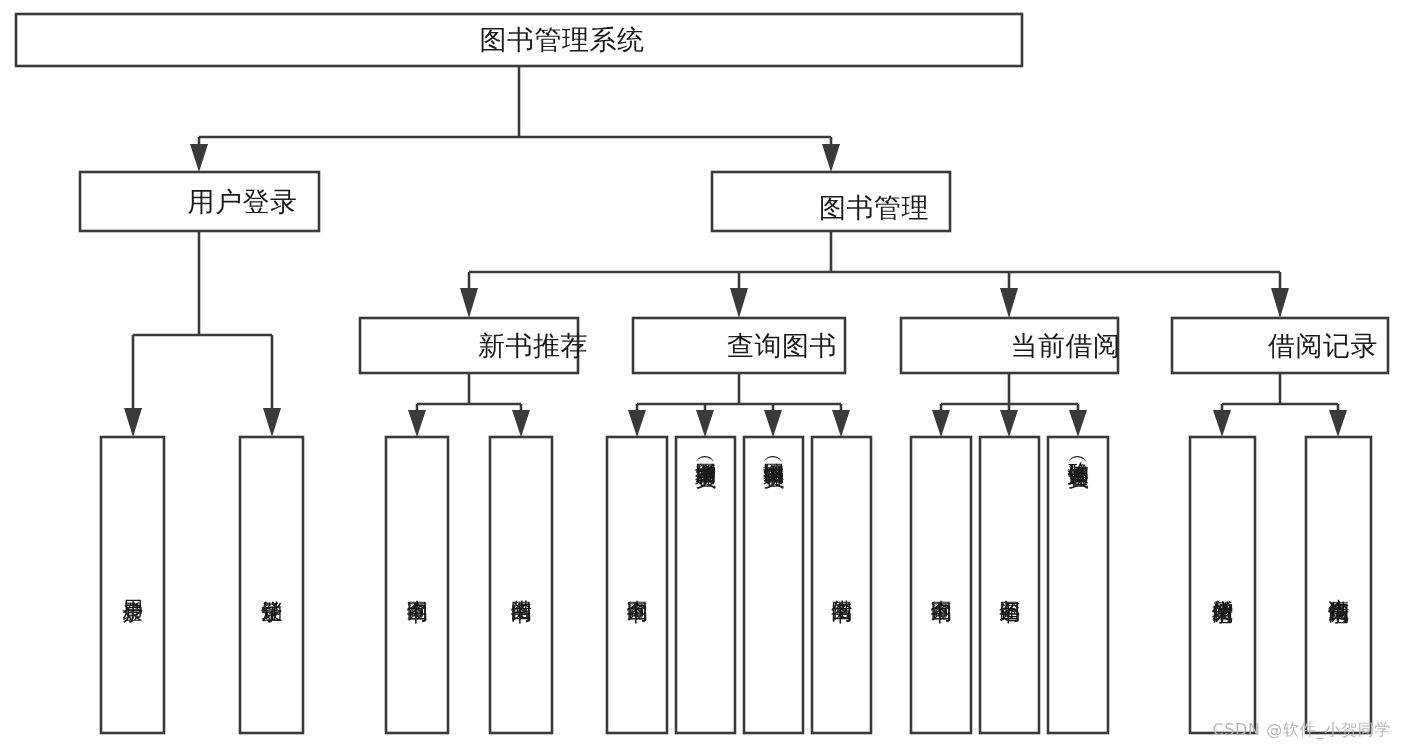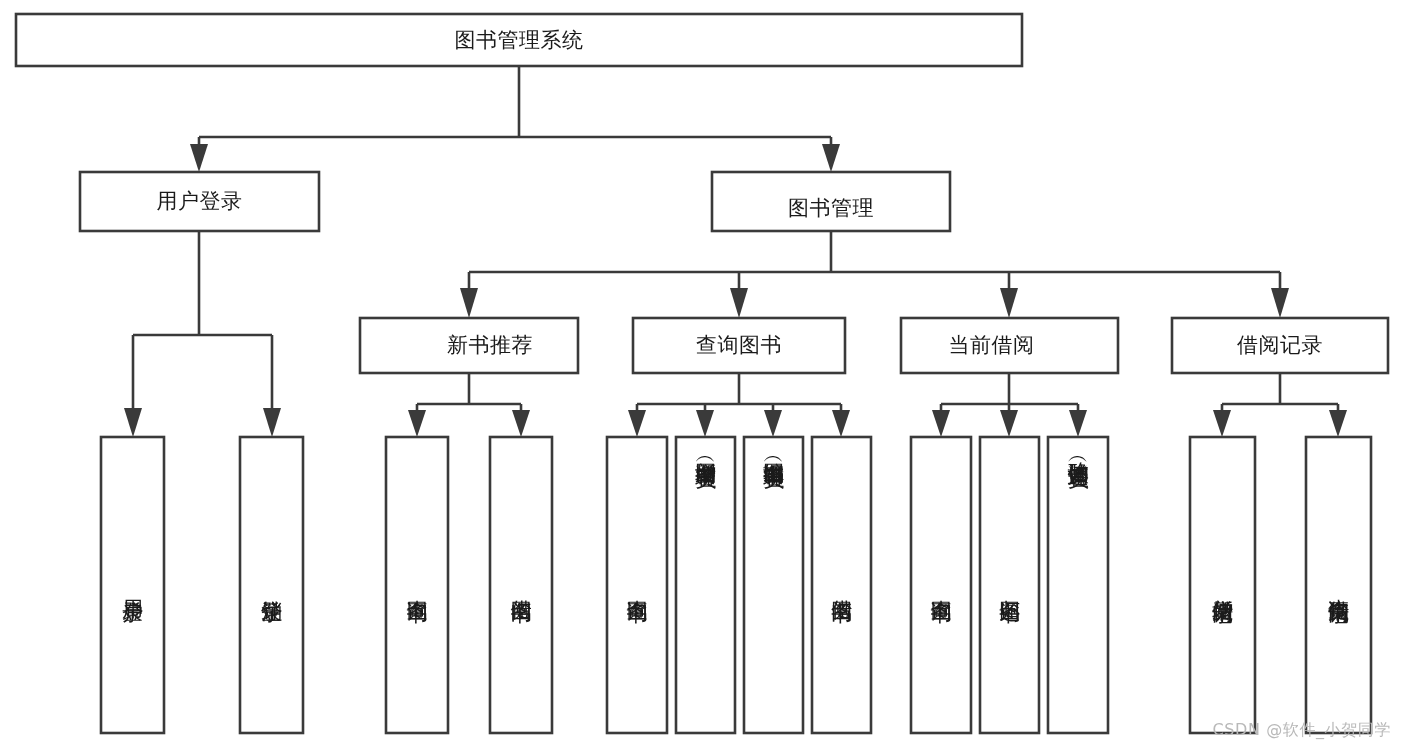--- a/index.html
+++ b/index.html
@@ -40,25 +40,26 @@
     fill: #3a3a3a;
     stroke: none;
   }
   .node-label-h {
     position: absolute;
     display: flex;
     align-items: center;
     justify-content: center;
     text-align: right;
     color: #1b1b1b;
-    font-size: 21px;
+    font-size: 27px;
     line-height: 1.15;
     letter-spacing: 0.5px;
     white-space: nowrap;
     pointer-events: none;
+    margin-left: 43px;
   }
   .node-label-v {
     position: absolute;
     display: flex;
     align-items: center;
     justify-content: center;
     color: #1b1b1b;
     font-size: 21px;
     letter-spacing: 1px;
     pointer-events: none;
@@ -194,21 +195,21 @@
     <rect class="node-box" x="1306" y="437" width="65" height="296"></rect>
   </svg>
 
   <div class="node-label-h" style="left:16px; top:14px; width:1006px; height:52px;">图书管理系统</div>
 
   <div class="node-label-h" style="left:80px; top:172px; width:239px; height:59px;">用户登录</div>
   <div class="node-label-h" style="left:712px; top:172px; width:238px; height:72px;">图书管理</div>
 
   <div class="node-label-h" style="left:360px; top:318px; width:260px; height:55px;border-radius:24px;">新书推荐</div>
   <div class="node-label-h" style="left:633px; top:318px; width:212px; height:55px;">查询图书</div>
-  <div class="node-label-h" style="left:883px; top:318px; width:217px; height:55px;">当前借阅</div>
+  <div class="node-label-h" style="left:914px; top:318px; width:217px; height:55px;">当前借阅</div>
   <div class="node-label-h" style="left:1172px; top:318px; width:216px; height:55px;">借阅记录</div>
 
   <div class="node-label-v" style="left:101px; top:437px; width:63px; height:296px;">
       <span>用户登录</span>
     </div>
   <div class="node-label-v" style="left:240px; top:437px; width:63px; height:296px;">
       <span>注销登录</span>
     </div>
 
   <div class="node-label-v" style="left:386px; top:437px; width:62px; height:296px;">

